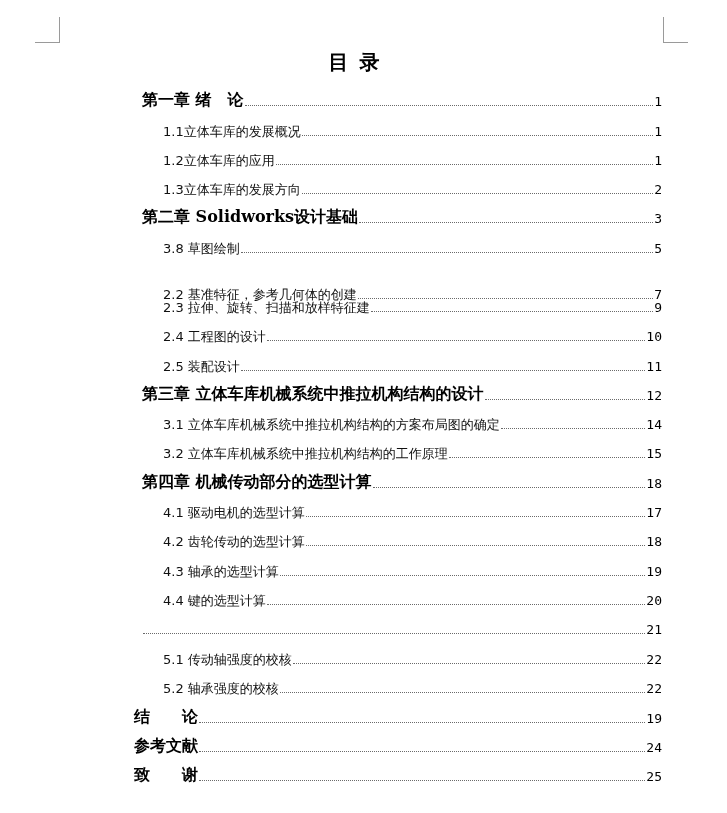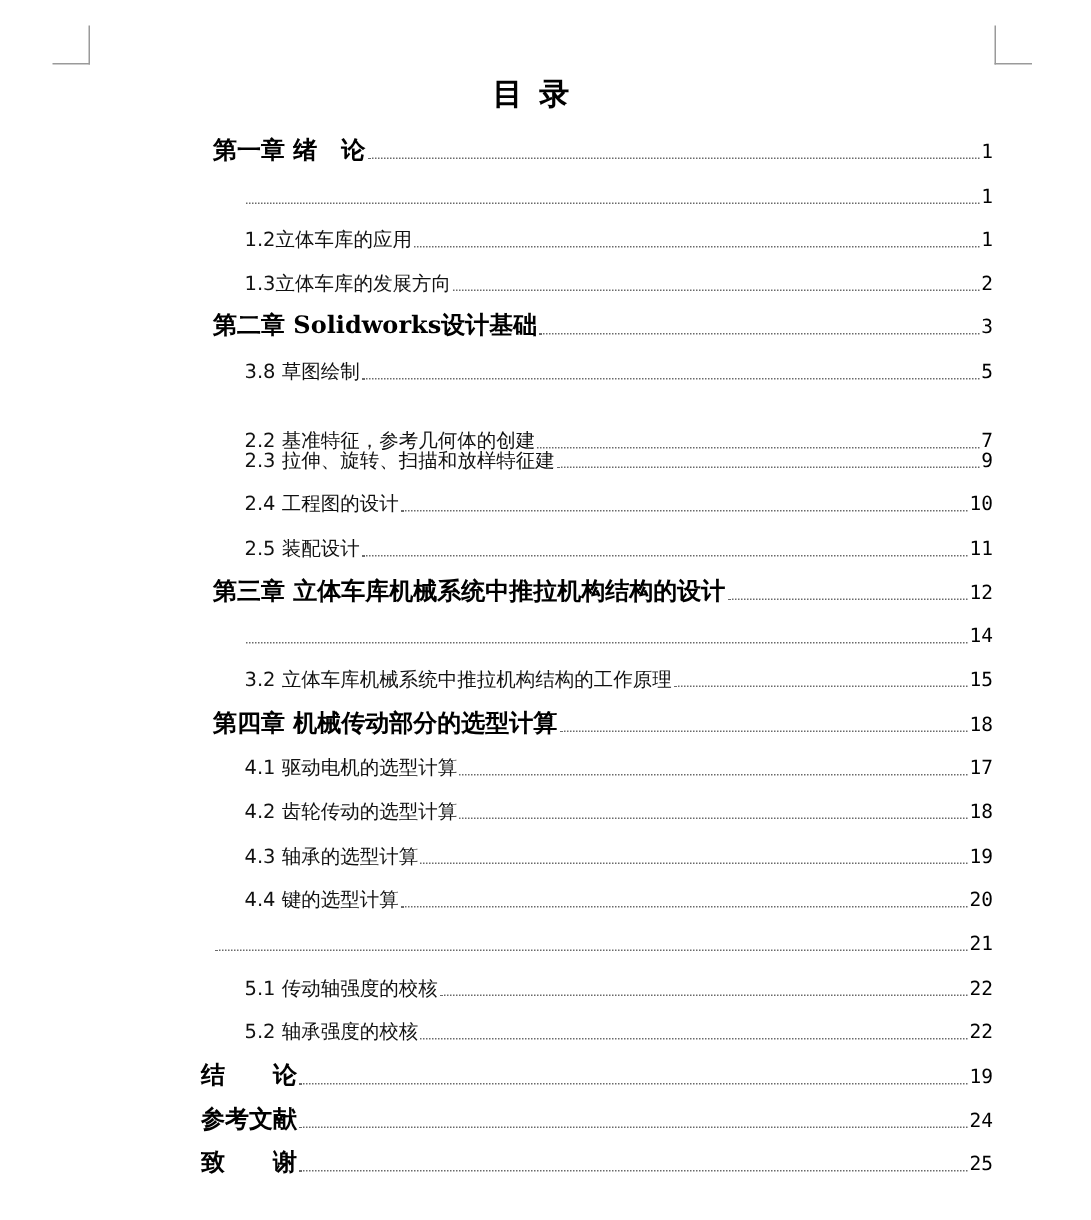--- a/index.html
+++ b/index.html
@@ -110,20 +110,21 @@
 
 <div class="toc-title">目 录</div>
 
 <div class="toc">
   <div class="toc-row lvl-chapter" style="top:0px">
     <span class="label">第一章 绪　论</span>
     <span class="leader"></span>
     <span class="page">1</span>
   </div>
   <div class="toc-row lvl-section" style="top:30px">
+    <span class="label">1.1立体车库的发展概况</span>
     <span class="leader"></span>
     <span class="page">1</span>
   </div>
   <div class="toc-row lvl-section" style="top:59px">
     <span class="label">1.2立体车库的应用</span>
     <span class="leader"></span>
     <span class="page">1</span>
   </div>
   <div class="toc-row lvl-section" style="top:88px">
     <span class="label">1.3立体车库的发展方向</span>
@@ -159,20 +160,21 @@
     <span class="label">2.5 装配设计</span>
     <span class="leader"></span>
     <span class="page">11</span>
   </div>
   <div class="toc-row lvl-chapter" style="top:294px">
     <span class="label">第三章 立体车库机械系统中推拉机构结构的设计</span>
     <span class="leader"></span>
     <span class="page">12</span>
   </div>
   <div class="toc-row lvl-section" style="top:323px">
+    <span class="label">3.1 立体车库机械系统中推拉机构结构的方案布局图的确定</span>
     <span class="leader"></span>
     <span class="page">14</span>
   </div>
   <div class="toc-row lvl-section" style="top:352px">
     <span class="label">3.2 立体车库机械系统中推拉机构结构的工作原理</span>
     <span class="leader"></span>
     <span class="page">15</span>
   </div>
   <div class="toc-row lvl-chapter" style="top:382px">
     <span class="label">第四章 机械传动部分的选型计算</span>

